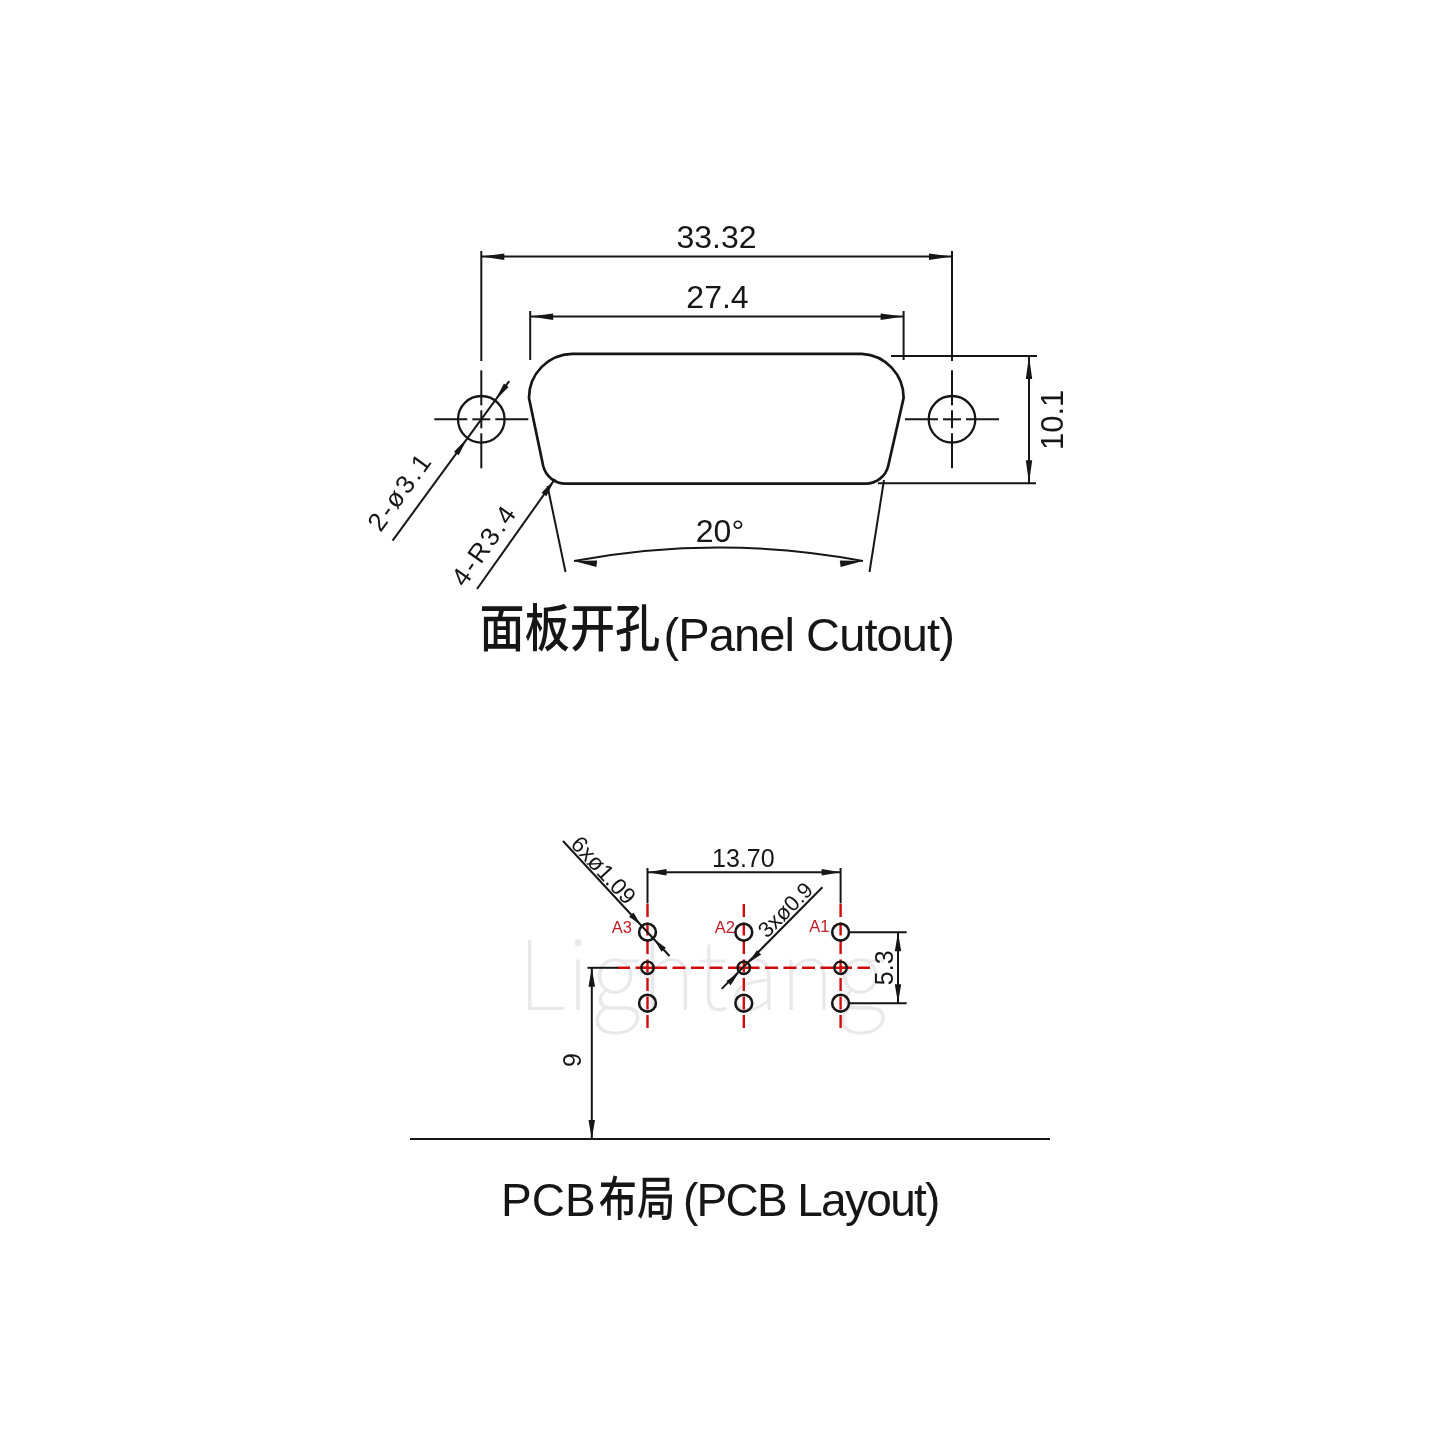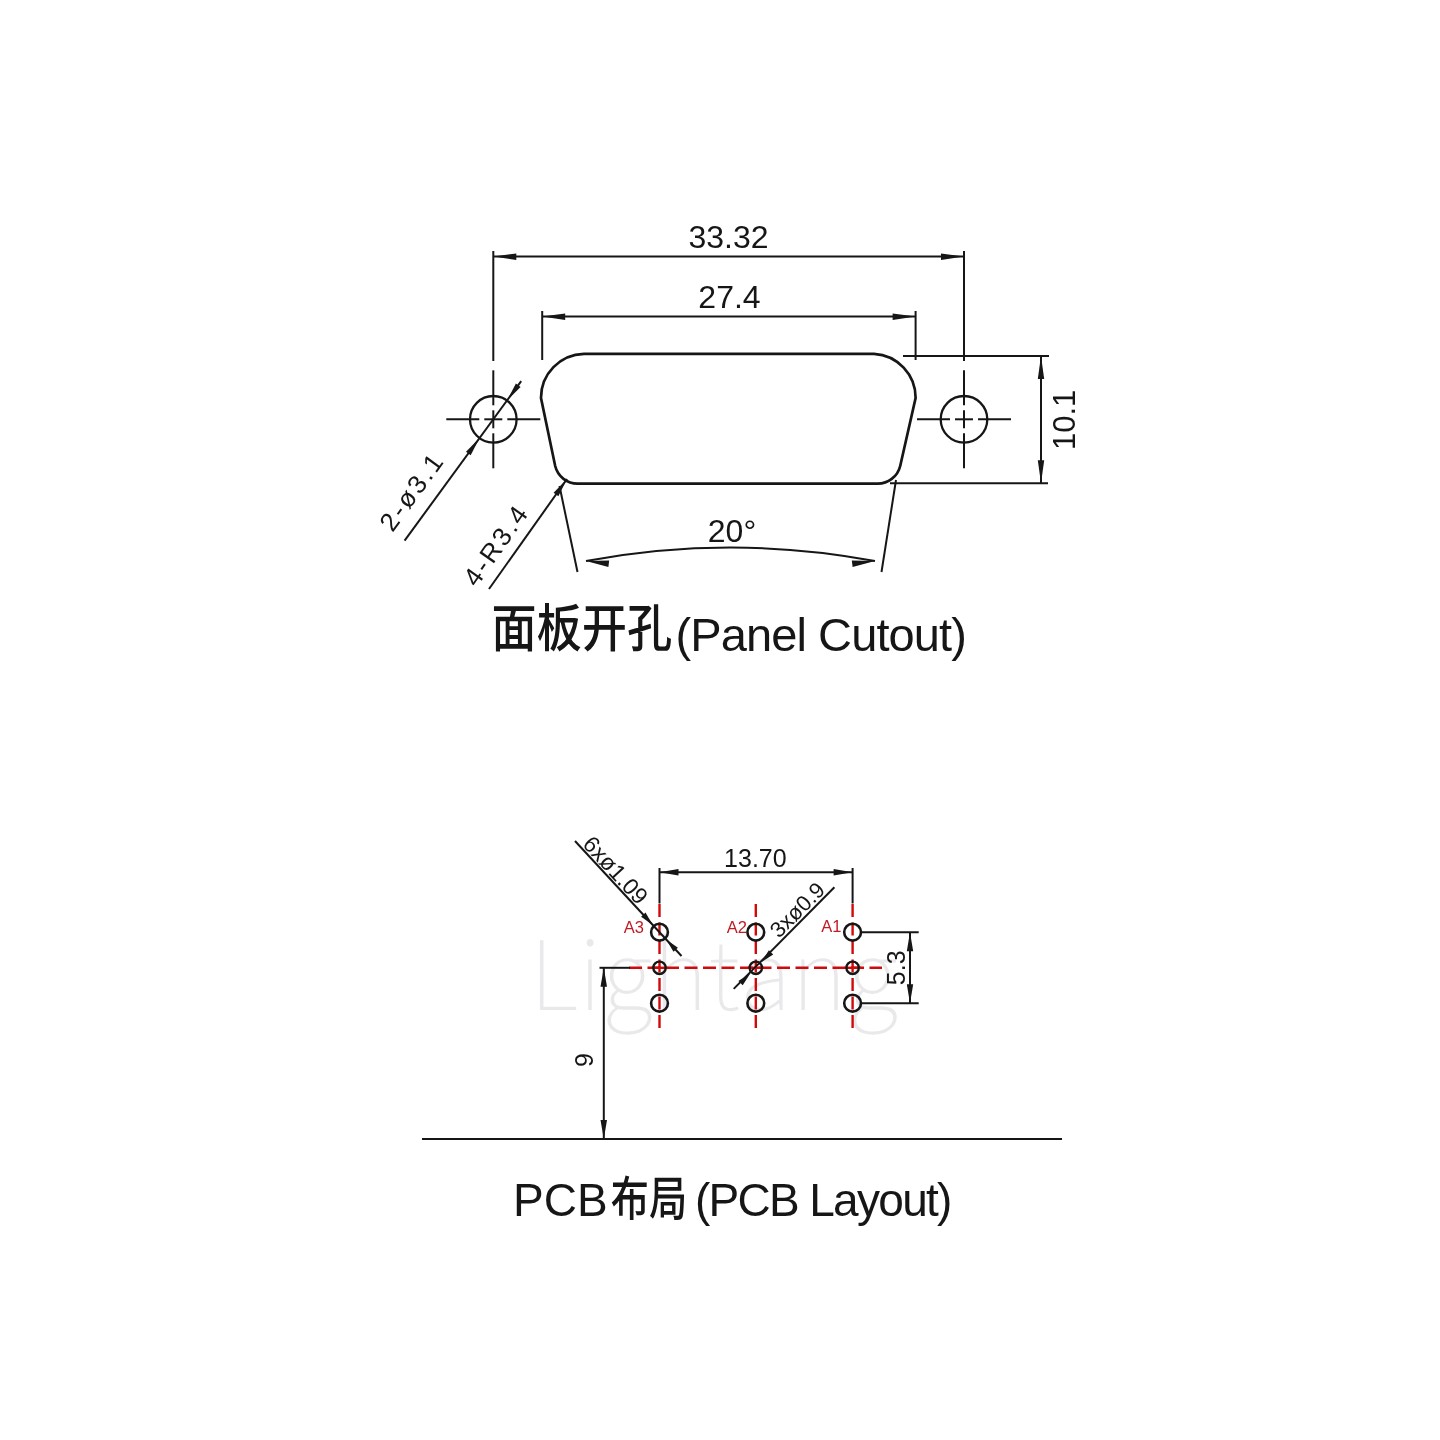--- a/index.html
+++ b/index.html
@@ -1,16 +1,16 @@
 <!DOCTYPE html>
 <html><head>
 <meta charset="utf-8">
 <style>
 html,body { margin:0; padding:0; background:#fff; overflow:hidden; }
-#page { width:1212px; height:1440px; position:relative;padding-left:12px; }
+#page { width:1212px; height:1440px; position:relative; }
 svg { display:block; }
 </style>
 </head>
 <body>
 <div id="page">
 <svg width="1440" height="1440" viewBox="0 0 1440 1440">
 <rect width="1440" height="1440" fill="#ffffff"></rect>
 <g transform="translate(517.4 1010) scale(0.09600 -0.09600)">
         <path d="M110 0V726H147V33H487V0Z" fill="#e9e9eb"></path>
       </g>

